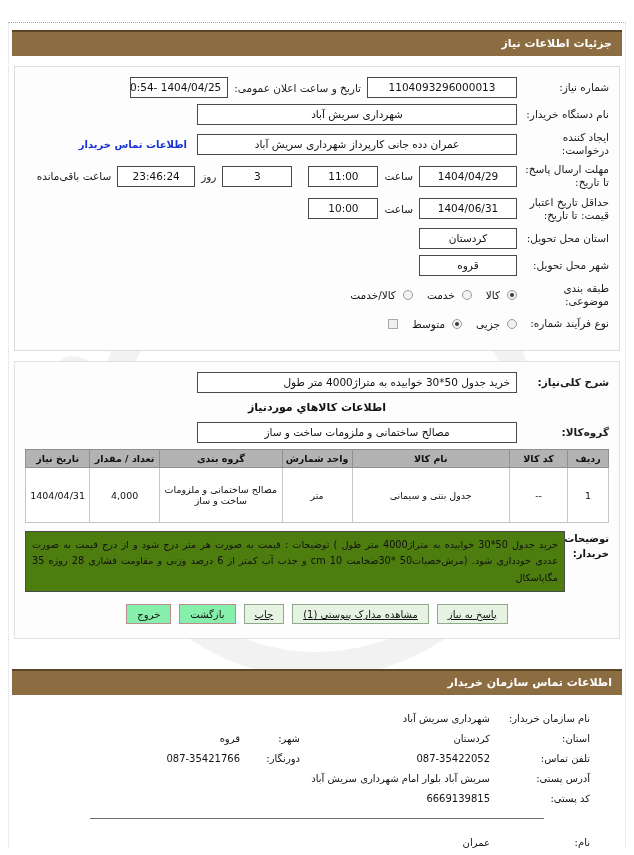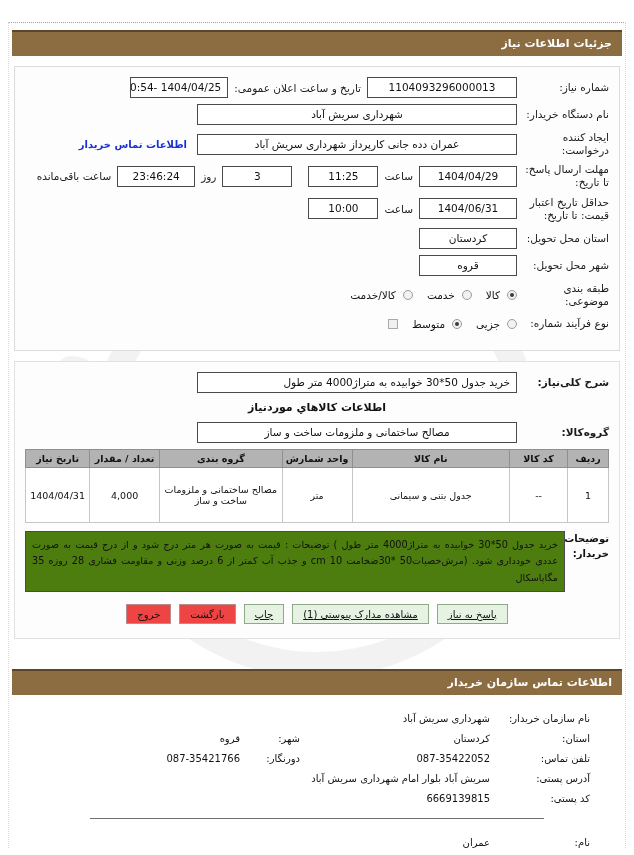--- a/index.html
+++ b/index.html
@@ -206,21 +206,21 @@
     color: #111;
     border: 1px solid #7a7a7a;
     padding: 3px 10px;
     height: 20px;
     line-height: 13px;
     cursor: pointer;
     white-space: nowrap;
     text-align: center;
   }
   .btn.green { background: #e6f3e2; border-color: #8faa86; text-decoration: underline; }
-  .btn.pink  { background: #ef4444; border-color: #b98d8d; }
+  .btn.pink  { background: #86efac; border-color: #b98d8d; }
 
   
   .ctcard { margin: 14px 14px 0 14px; padding: 4px 30px 0 30px; }
   .ctrow { display: flex; align-items: center; margin-bottom: 9px; font-size: 10px; color: #111; }
   .ctlbl { width: 100px; flex: 0 0 100px; text-align: right; }
   .ctval { width: 190px; flex: 0 0 190px; text-align: right; }
   .ctlbl2 { width: 60px; flex: 0 0 60px; text-align: right; }
   .ctval2 { width: 110px; flex: 0 0 110px; text-align: right; }
   .hr {
     height: 1px; background: #6f6f6f;
@@ -266,21 +266,21 @@
       <div class="row">
         <div class="lbl">ایجاد کننده درخواست:</div>
         <div class="fld w320">عمران ددە جانی  کارپرداز  شهرداری سریش آباد</div>
         <a class="link">اطلاعات تماس خریدار</a>
       </div>
 
       <div class="row">
         <div class="lbl">مهلت ارسال پاسخ: تا تاریخ:</div>
         <div class="fld w120">1404/04/29</div>
         <div class="midlbl">ساعت</div>
-        <div class="fld w70">11:25</div>
+        <div class="fld w70">11:00</div>
         <div style="width:16px"></div>
         <div class="fld w70">3</div>
         <div class="midlbl">روز</div>
         <div class="fld w78">23:46:24</div>
         <div class="midlbl">ساعت باقی‌مانده</div>
       </div>
 
       <div class="row">
         <div class="lbl">حداقل تاریخ اعتبار قیمت: تا تاریخ:</div>
         <div class="fld w120">1404/06/31</div>

